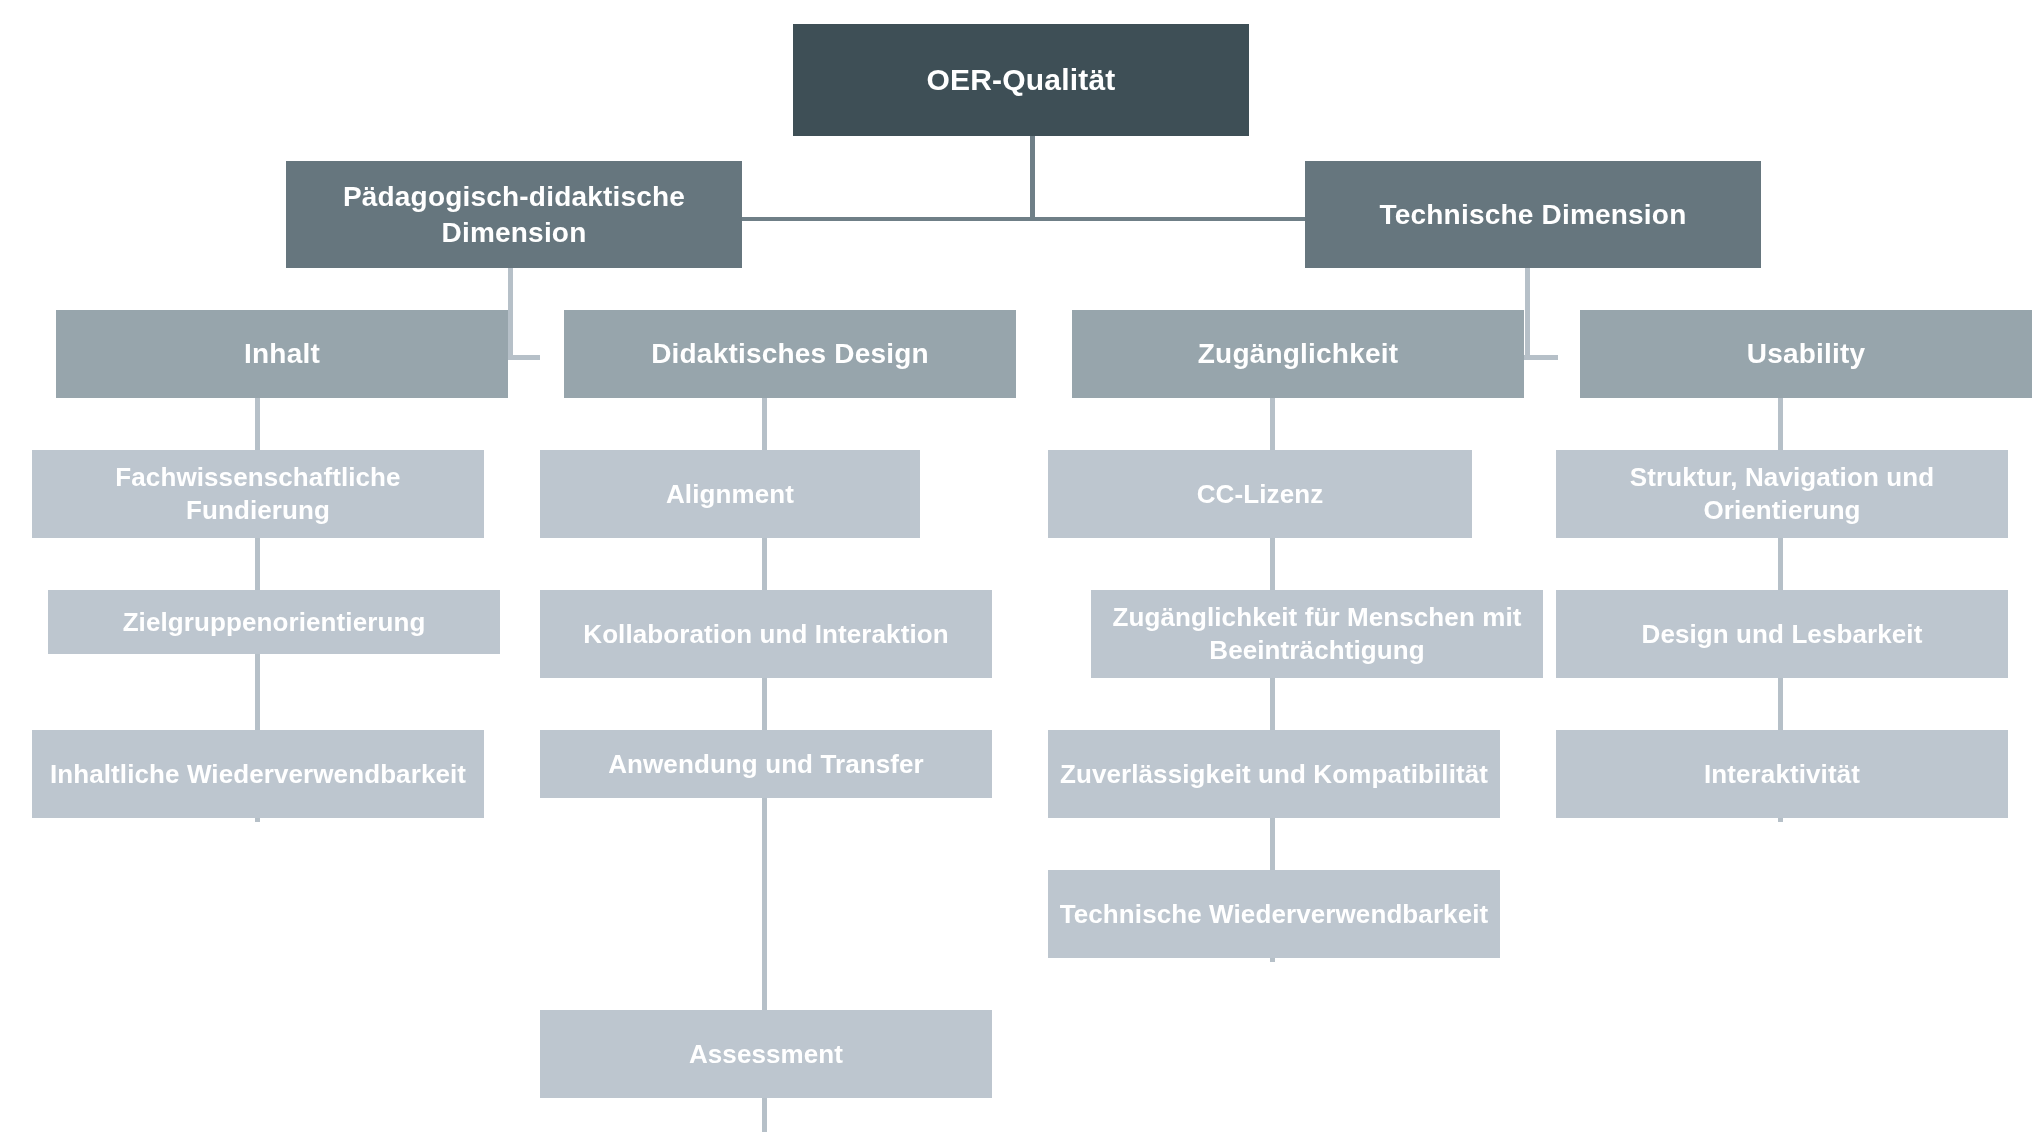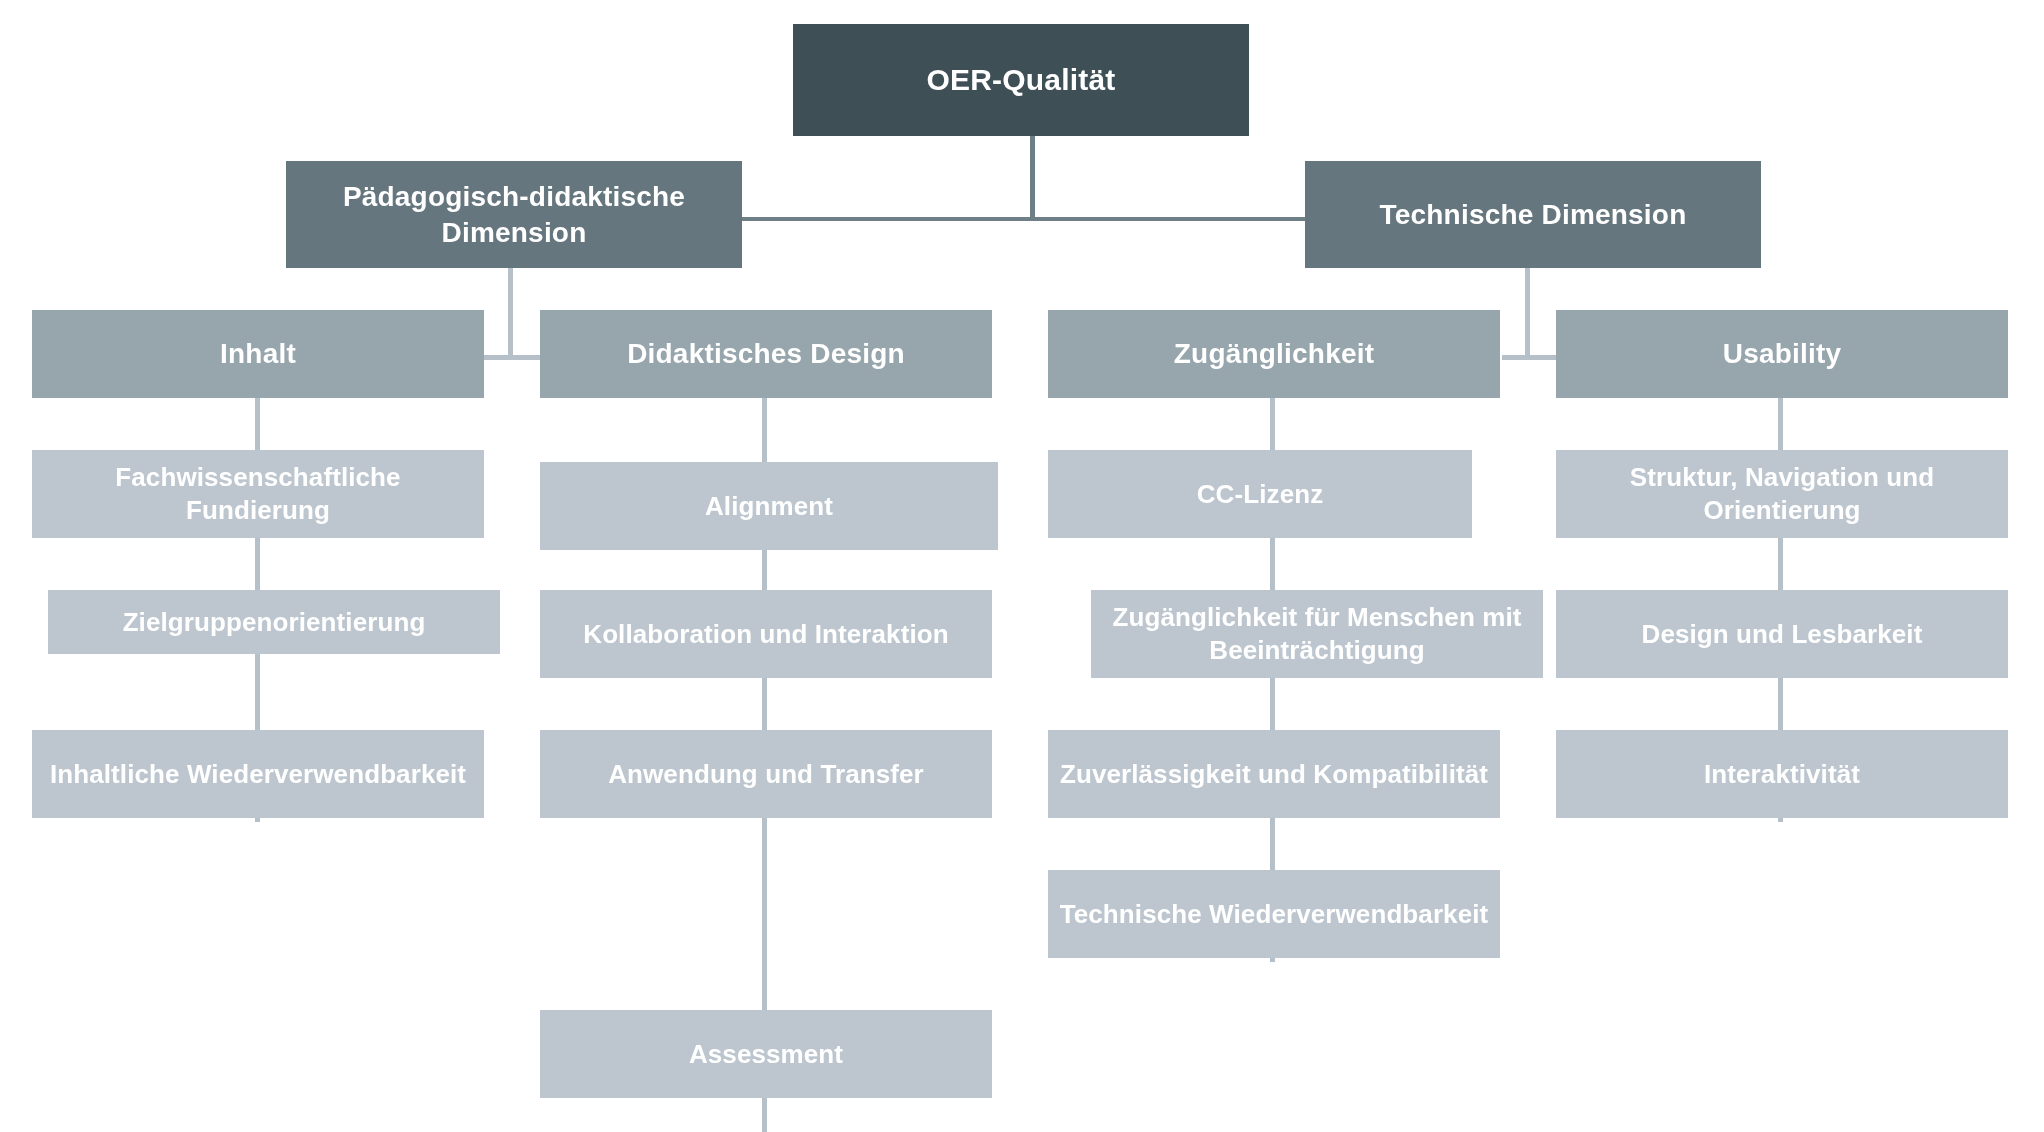--- a/index.html
+++ b/index.html
@@ -39,20 +39,21 @@
   }
   .level-dim {
     background: #66767e;
     font-size: 28px;
     letter-spacing: 0.2px;
   }
   .level-cat {
     background: #97a5ac;
     font-size: 28px;
     letter-spacing: 0.2px;
+    margin-left: 24px;
   }
   .level-leaf {
     background: #bdc6cf;
     font-size: 26px;
     letter-spacing: 0.1px;
   }
   .conn {
     position: absolute;
     background: #b6c0c8;
     z-index: 1;
@@ -99,23 +100,23 @@
   <div class="node level-cat" style="left:540px; top:310px; width:452px; height:88px;">Didaktisches Design</div>
 
   <div class="node level-cat" style="left:1048px; top:310px; width:452px; height:88px;">Zugänglichkeit</div>
 
   <div class="node level-cat" style="left:1556px; top:310px; width:452px; height:88px;">Usability</div>
 
   <div class="node level-leaf" style="left:32px; top:450px; width:452px; height:88px;">Fachwissenschaftliche Fundierung</div>
   <div class="node level-leaf" style="left:48px; top:590px; width:452px; height:64px;">Zielgruppenorientierung</div>
   <div class="node level-leaf" style="left:32px; top:730px; width:452px; height:88px;">Inhaltliche Wiederverwendbarkeit</div>
 
-  <div class="node level-leaf" style="left:540px; top:450px; width:458px; height:88px;margin-top:12px;">Alignment</div>
+  <div class="node level-leaf" style="left:540px; top:450px; width:380px; height:88px;">Alignment</div>
   <div class="node level-leaf" style="left:540px; top:590px; width:452px; height:88px;">Kollaboration und Interaktion</div>
-  <div class="node level-leaf" style="left:540px; top:730px; width:452px; height:88px;">Anwendung und Transfer</div>
+  <div class="node level-leaf" style="left:540px; top:730px; width:452px; height:68px;">Anwendung und Transfer</div>
   <div class="node level-leaf" style="left:540px; top:1010px; width:452px; height:88px;">Assessment</div>
 
   <div class="node level-leaf" style="left:1048px; top:450px; width:424px; height:88px;">CC-Lizenz</div>
   <div class="node level-leaf" style="left:1048px; top:590px; width:452px; height:88px;margin-left:43px;">Zugänglichkeit für Menschen mit Beeinträchtigung</div>
   <div class="node level-leaf" style="left:1048px; top:730px; width:452px; height:88px;">Zuverlässigkeit und Kompatibilität</div>
   <div class="node level-leaf" style="left:1048px; top:870px; width:452px; height:88px;">Technische Wiederverwendbarkeit</div>
 
   <div class="node level-leaf" style="left:1556px; top:450px; width:452px; height:88px;">Struktur, Navigation und Orientierung</div>
   <div class="node level-leaf" style="left:1556px; top:590px; width:452px; height:88px;">Design und Lesbarkeit</div>
   <div class="node level-leaf" style="left:1556px; top:730px; width:452px; height:88px;">Interaktivität</div>

